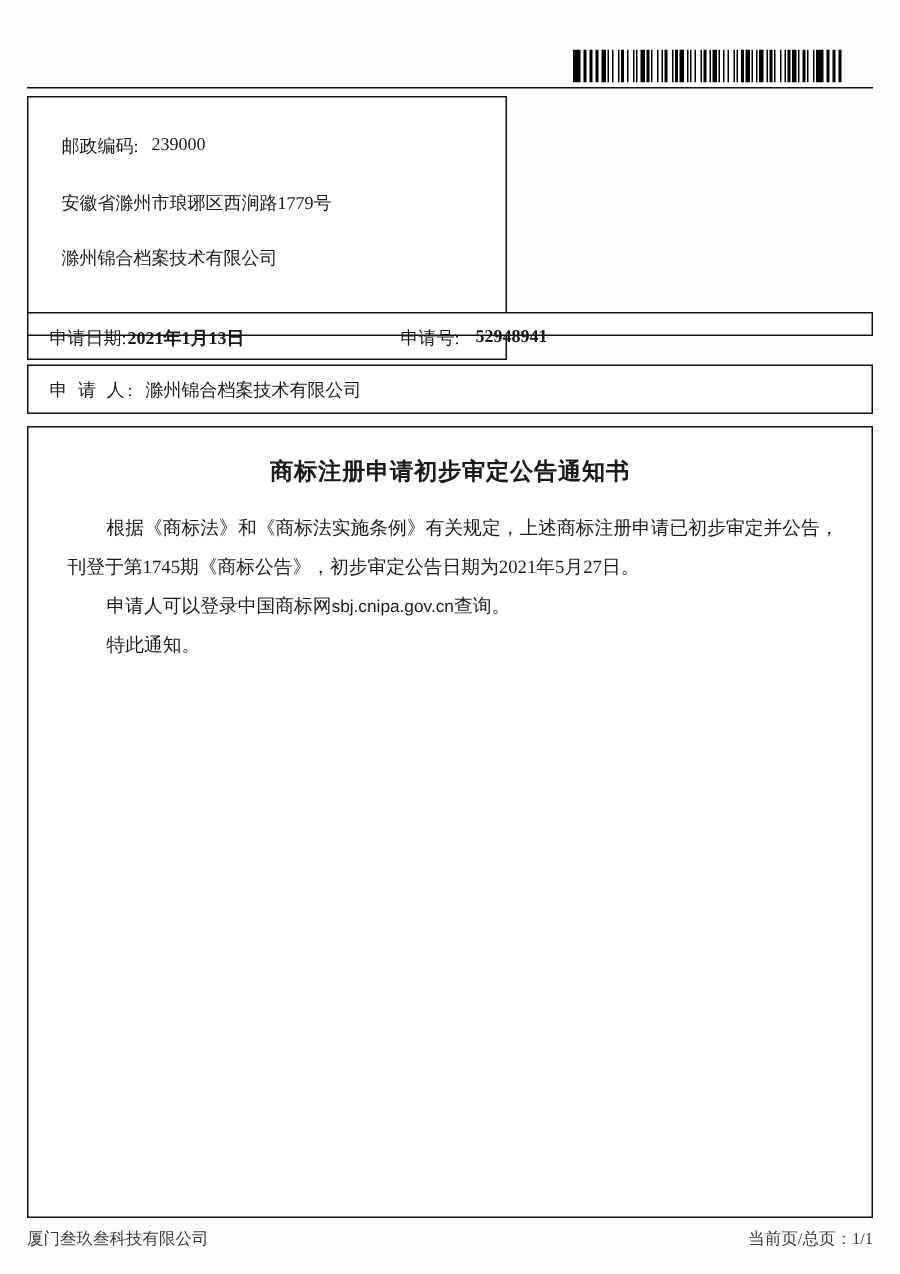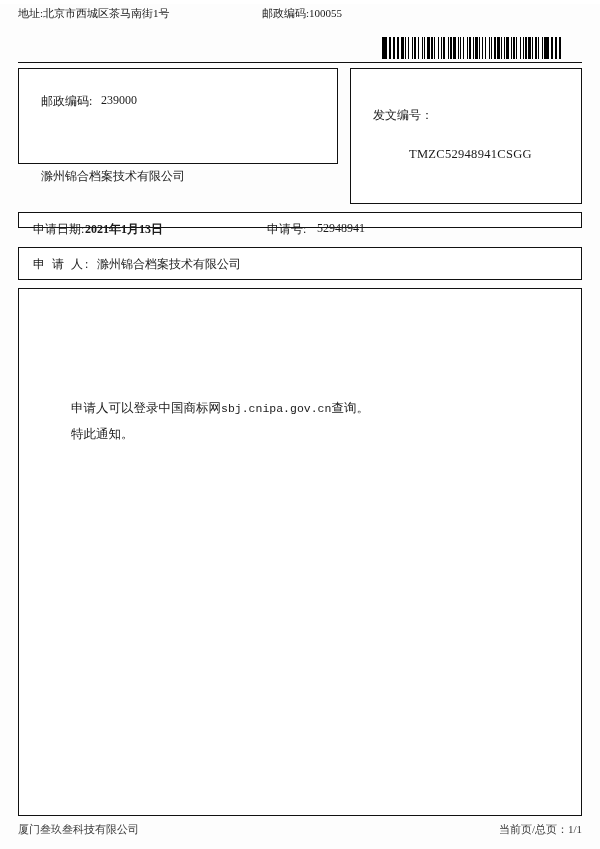--- a/index.html
+++ b/index.html
@@ -73,21 +73,21 @@
     border-top: 1.6px solid #111;
   }
 
   
   .box {
     position: absolute;
     border: 1.6px solid #111;
     background: #fff;
   }
 
-  .box-recipient { left: 18px; top: 64px; width: 320px; height: 96px; }
+  .box-recipient { left: 18px; top: 64px; width: 320px; height: 176px; }
   .box-docnum    { left: 350px; top: 64px; width: 232px; height: 136px; }
   .box-appinfo   { left: 18px; top: 208px; width: 564px; height: 16px; }
   .box-applicant { left: 18px; top: 243px; width: 564px; height: 33px; }
   .box-main      { left: 18px; top: 284px; width: 564px; height: 528px; }
 
   .field {
     position: absolute;
     font-size: 12px;
     white-space: nowrap;
   }
@@ -98,21 +98,21 @@
   .recip-company    { left: 22px; top: 99px; }
 
   .docnum-label { left: 22px; top: 38px; font-size: 12px; }
   .docnum-value { left: 58px; top: 78px; font-size: 12.5px;
                   font-family: "Liberation Serif", "DejaVu Serif", serif;
                   letter-spacing: 0.3px; }
 
   .app-date-label { left: 14px; top: 8px; }
   .app-date-value { left: 66px; top: 8px; font-weight: bold; }
   .app-no-label   { left: 248px; top: 8px; }
-  .app-no-value   { left: 298px; top: 8px; }
+  .app-no-value   { left: 298px; top: 8px; font-weight: bold; }
   .applicant-label { left: 14px; top: 8px; letter-spacing: 2px; text-align: center; }
   .applicant-value { left: 78px; top: 8px; }
 
   
   .doc-title {
     position: absolute;
     left: 0; right: 0;
     top: 19px;
     text-align: center;
     font-size: 15.5px;
@@ -127,21 +127,21 @@
     font-size: 12.5px;
     line-height: 26px;
     text-align: justify;
     text-indent: 26px;
   }
   .para-1 { top: 54px; }
   .para-2 { top: 106px; }
   .para-3 { top: 132px; }
 
   .body-para .eng {
-    font-family: Liberation Mono, monospace;
+    font-family: Liberation Sans, sans-serif;
     font-size: 11.5px;
   }
 
   
   .footer-left {
     position: absolute;
     left: 18px;
     top: 818px;
     font-size: 11px;
     color: #3a3a3a;
@@ -153,24 +153,20 @@
     font-size: 11px;
     color: #3a3a3a;
   }
 </style>
 </head>
 <body>
 
 <div class="page">
 
 
-  <div class="header-line">
-    <span class="addr-text">地址:北京市西城区茶马南街1号</span>
-    <span class="zip-text">邮政编码:100055</span>
-  </div>
 
   <div class="barcode" id="barcode">
       <i style="width:5px"></i>
       <i style="width:2px;background:transparent"></i>
       <i style="width:2px"></i>
       <i style="width:2px;background:transparent"></i>
       <i style="width:2px"></i>
       <i style="width:2px;background:transparent"></i>
       <i style="width:2px"></i>
       <i style="width:2px;background:transparent"></i>
@@ -272,43 +268,42 @@
       <i style="width:2px;background:transparent"></i>
       <i style="width:2px"></i>
       <i style="width:2px;background:transparent"></i>
     </div>
 
   <div class="rule"></div>
 
   <div class="box box-recipient">
     <span class="field recip-zip-label">邮政编码:</span>
     <span class="field recip-zip-value">239000</span>
+    <span class="field recip-address">安徽省滁州市琅琊区西涧路1779号</span>
     <span class="field recip-company">滁州锦合档案技术有限公司</span>
   </div>
 
-  <div class="box box-docnum">
-    <span class="field docnum-label">发文编号：</span>
-    <span class="field docnum-value">TMZC52948941CSGG</span>
-  </div>
 
   <div class="box box-appinfo">
     <span class="field app-date-label">申请日期:</span>
     <span class="field app-date-value">2021年1月13日</span>
     <span class="field app-no-label">申请号:</span>
     <span class="field app-no-value">52948941</span>
   </div>
 
   <div class="box box-applicant">
     <span class="field applicant-label">申 请 人:</span>
     <span class="field applicant-value">滁州锦合档案技术有限公司</span>
   </div>
 
   <div class="box box-main">
 
-
+    <div class="doc-title">商标注册申请初步审定公告通知书</div>
+
+    <div class="body-para para-1">根据《商标法》和《商标法实施条例》有关规定，上述商标注册申请已初步审定并公告，刊登于第1745期《商标公告》，初步审定公告日期为2021年5月27日。</div>
 
     <div class="body-para para-2">
       <span>申请人可以登录中国商标网</span><span class="eng">sbj.cnipa.gov.cn</span><span>查询。</span>
     </div>
 
     <div class="body-para para-3">特此通知。</div>
 
   </div>
 
   <div class="footer-left">厦门叁玖叁科技有限公司</div>

